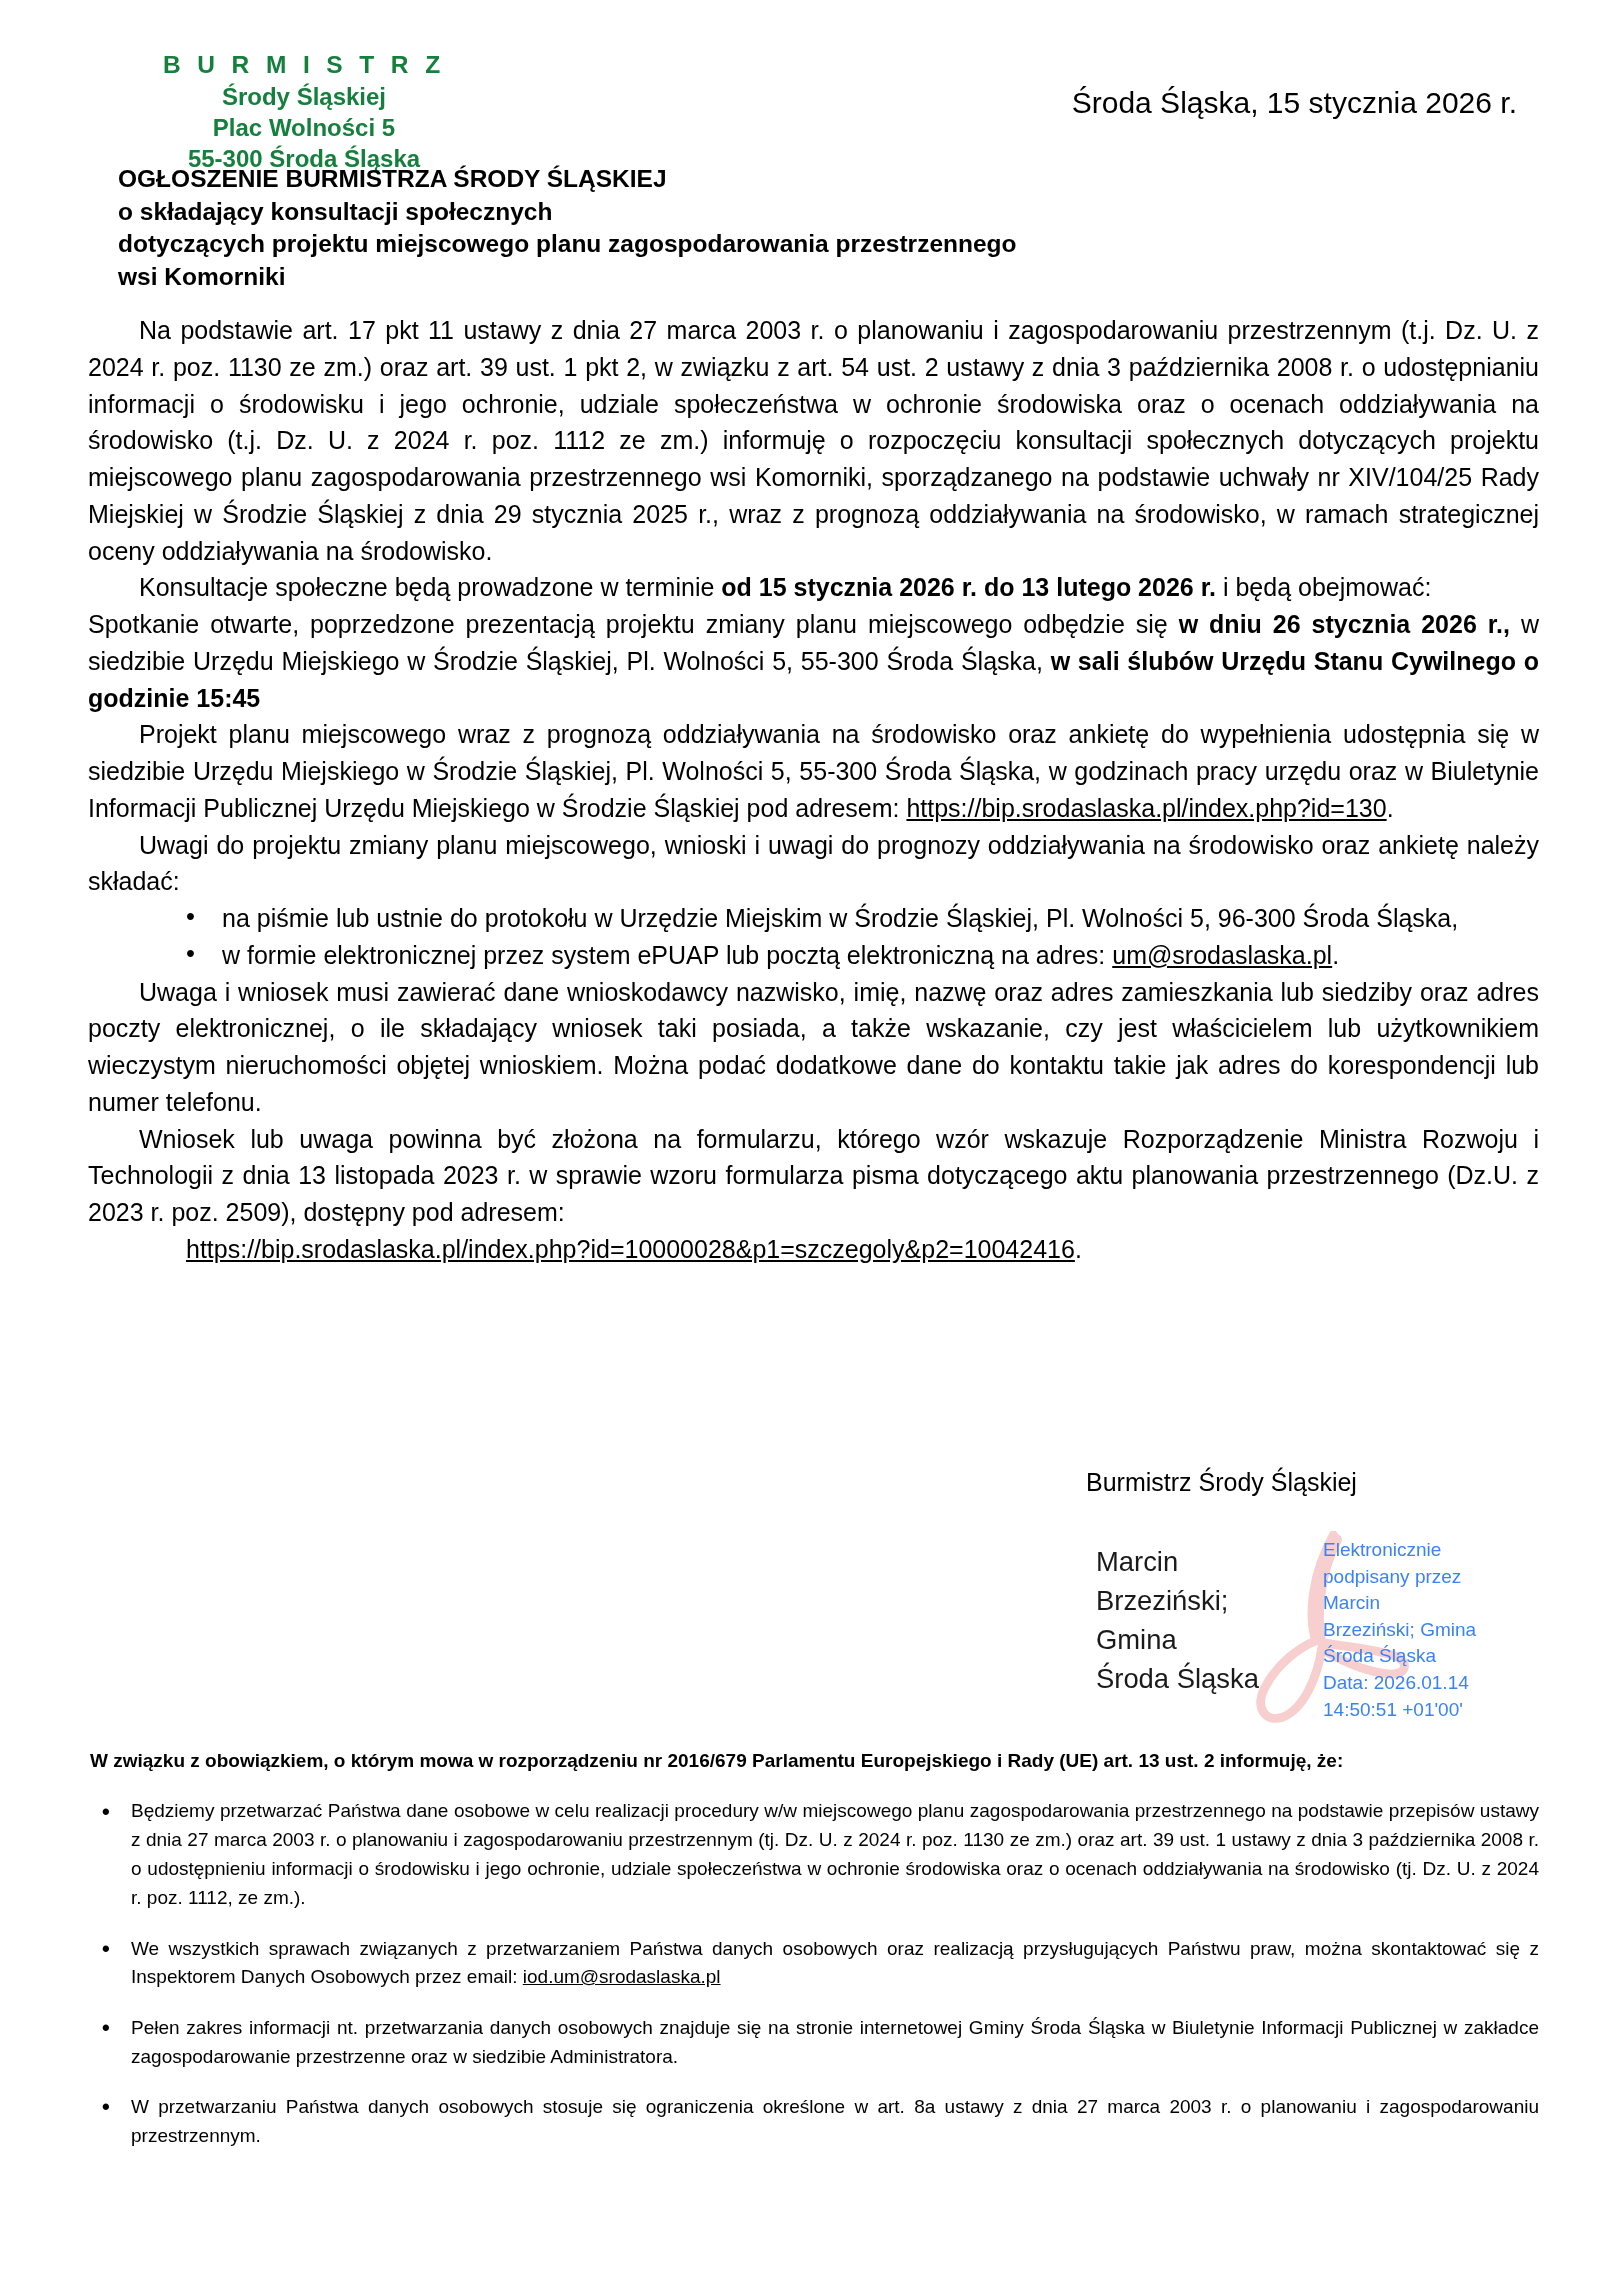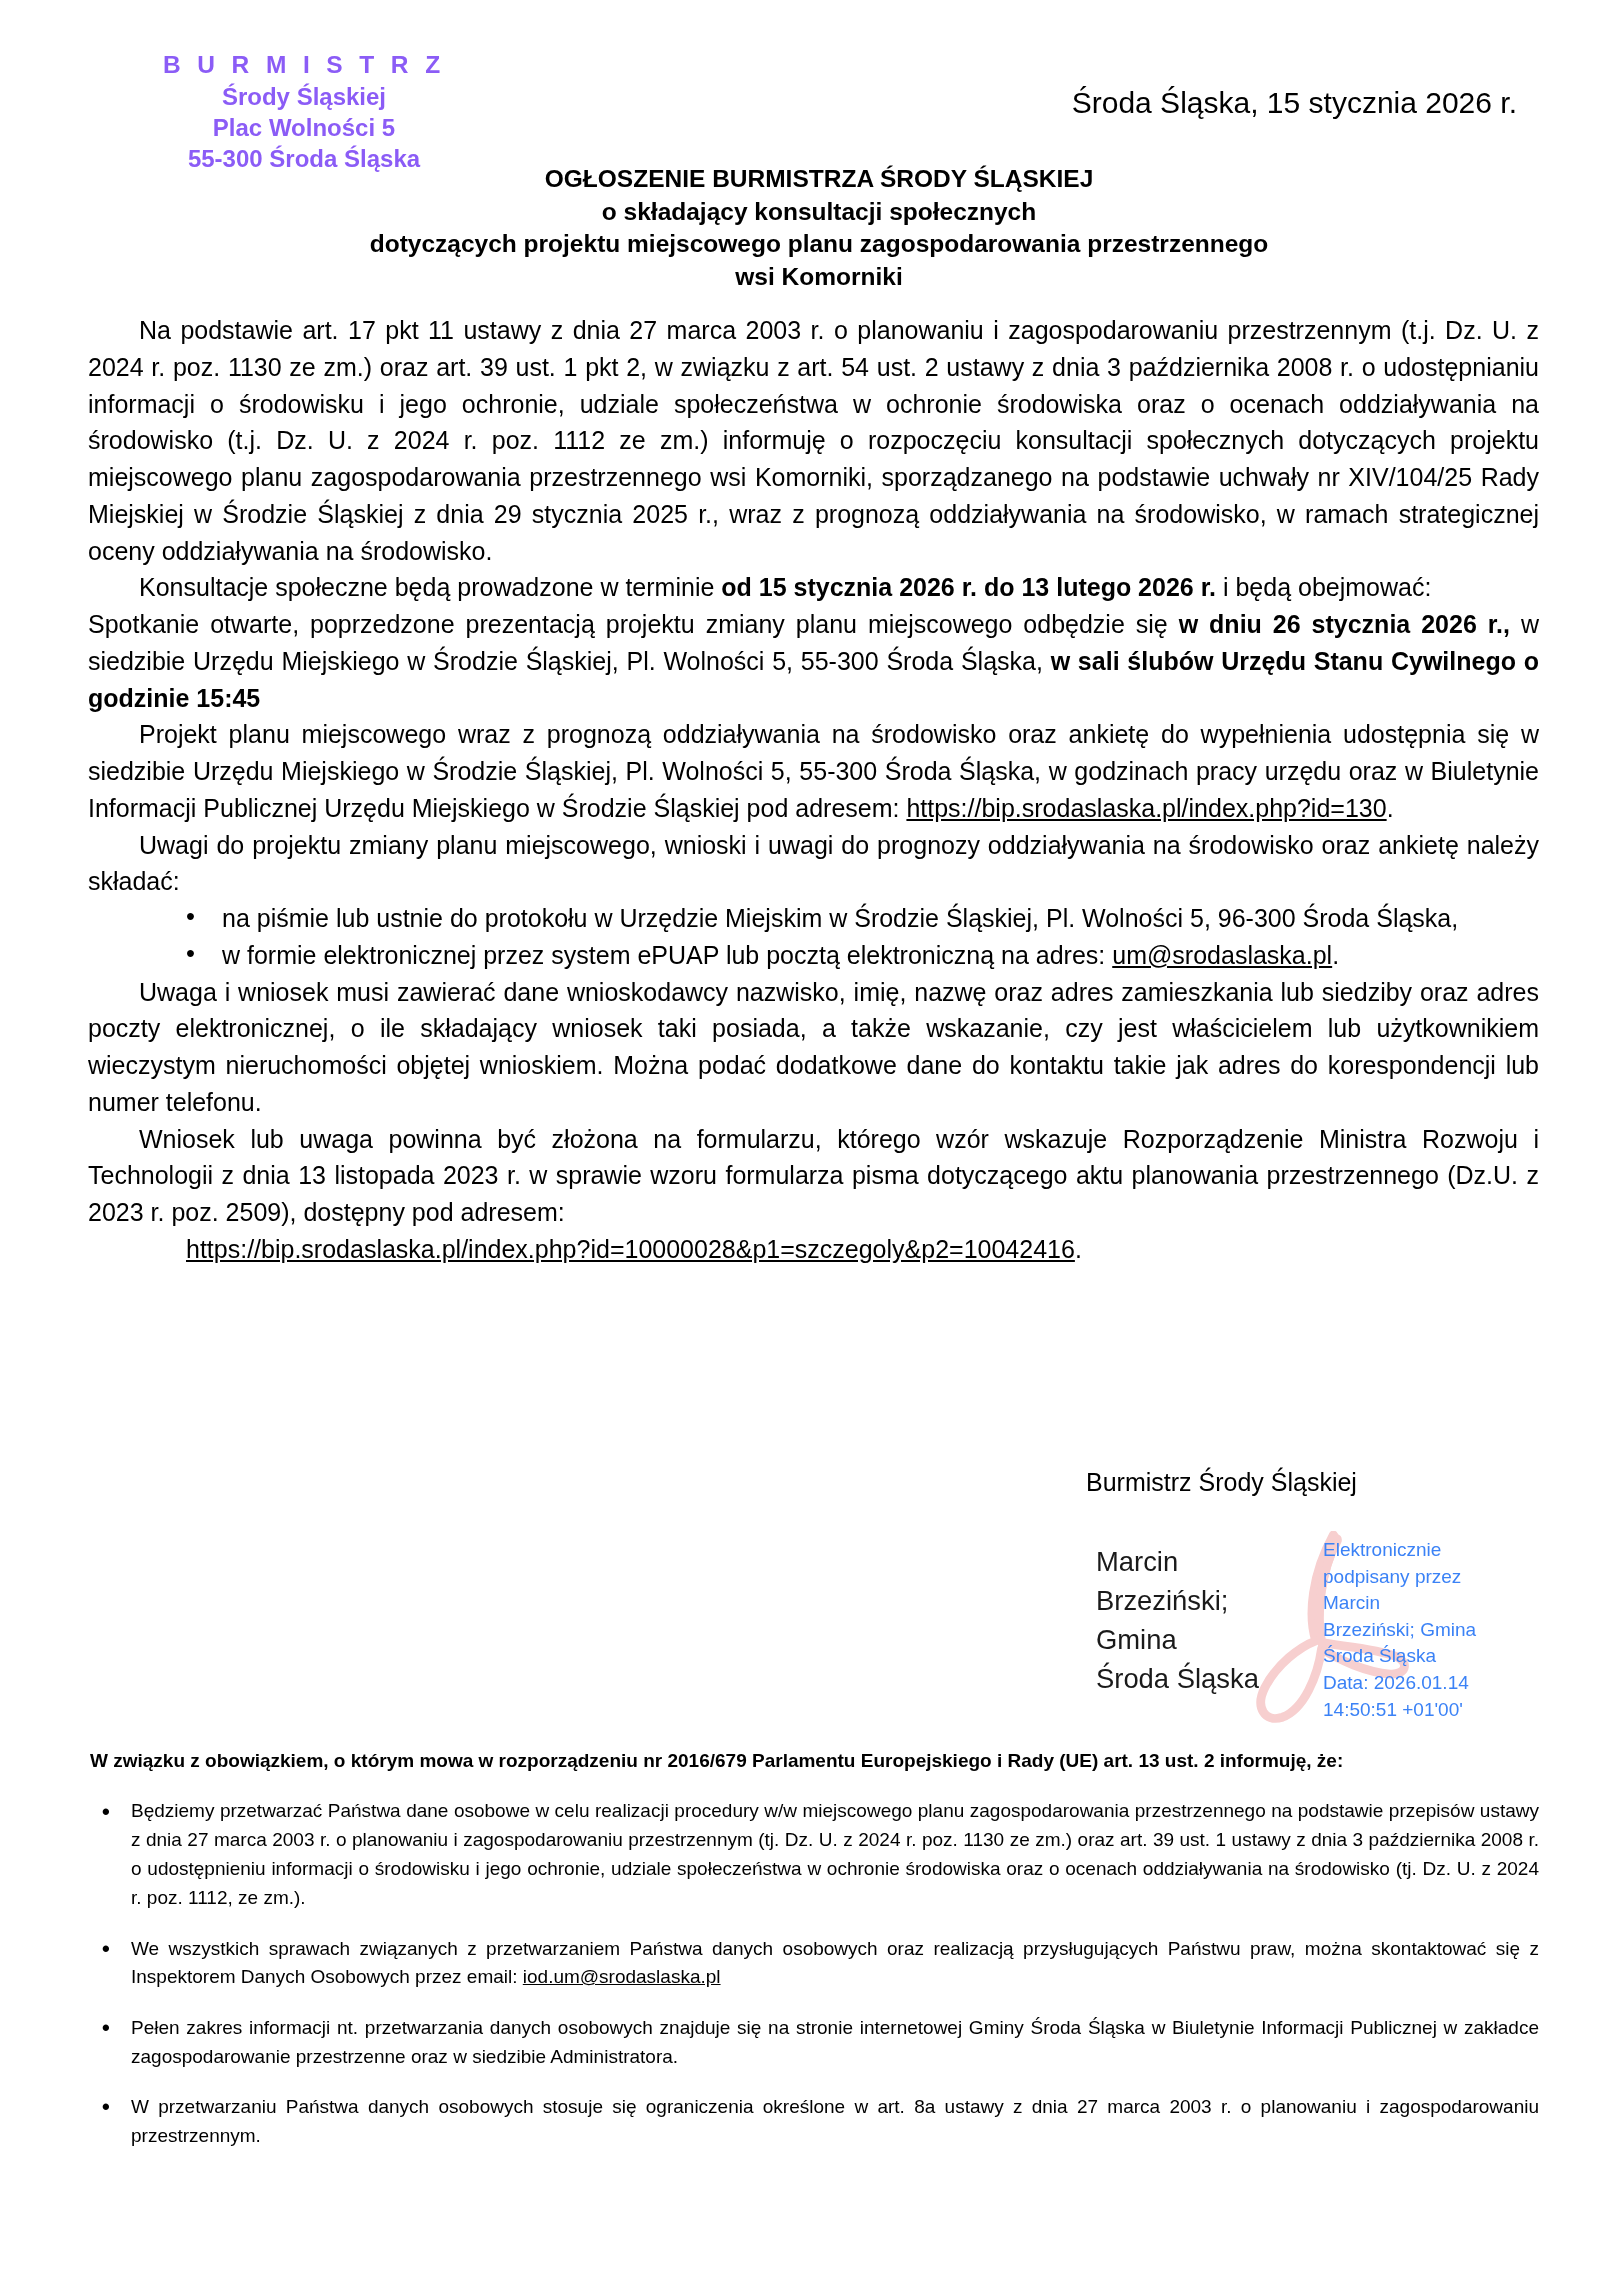--- a/index.html
+++ b/index.html
@@ -27,21 +27,21 @@
   .header-row {
     position: relative;
     height: 147px;
   }
   .letterhead {
     position: absolute;
     left: 98px;
     top: 49px;
     width: 412px;
     text-align: center;
-    color: #8b5cf6;
+    color: #15803d;
     font-weight: bold;
     font-size: 24px;
     line-height: 1.30;
   }
   .letterhead .spaced {
     letter-spacing: 4.9px;
     font-size: 24.5px;
   }
   .date-line {
     position: absolute;
@@ -50,21 +50,20 @@
     font-size: 30px;
     white-space: nowrap;
   }
 
   
   .title-block {
     position: absolute;
     left: 118px;
     top: 163px;
     width: 1402px;
-    text-align: center;
     font-weight: bold;
     font-size: 24.5px;
     line-height: 1.33;
   }
 
   
   .body-wrap {
     position: absolute;
     left: 88px;
     top: 312px;

